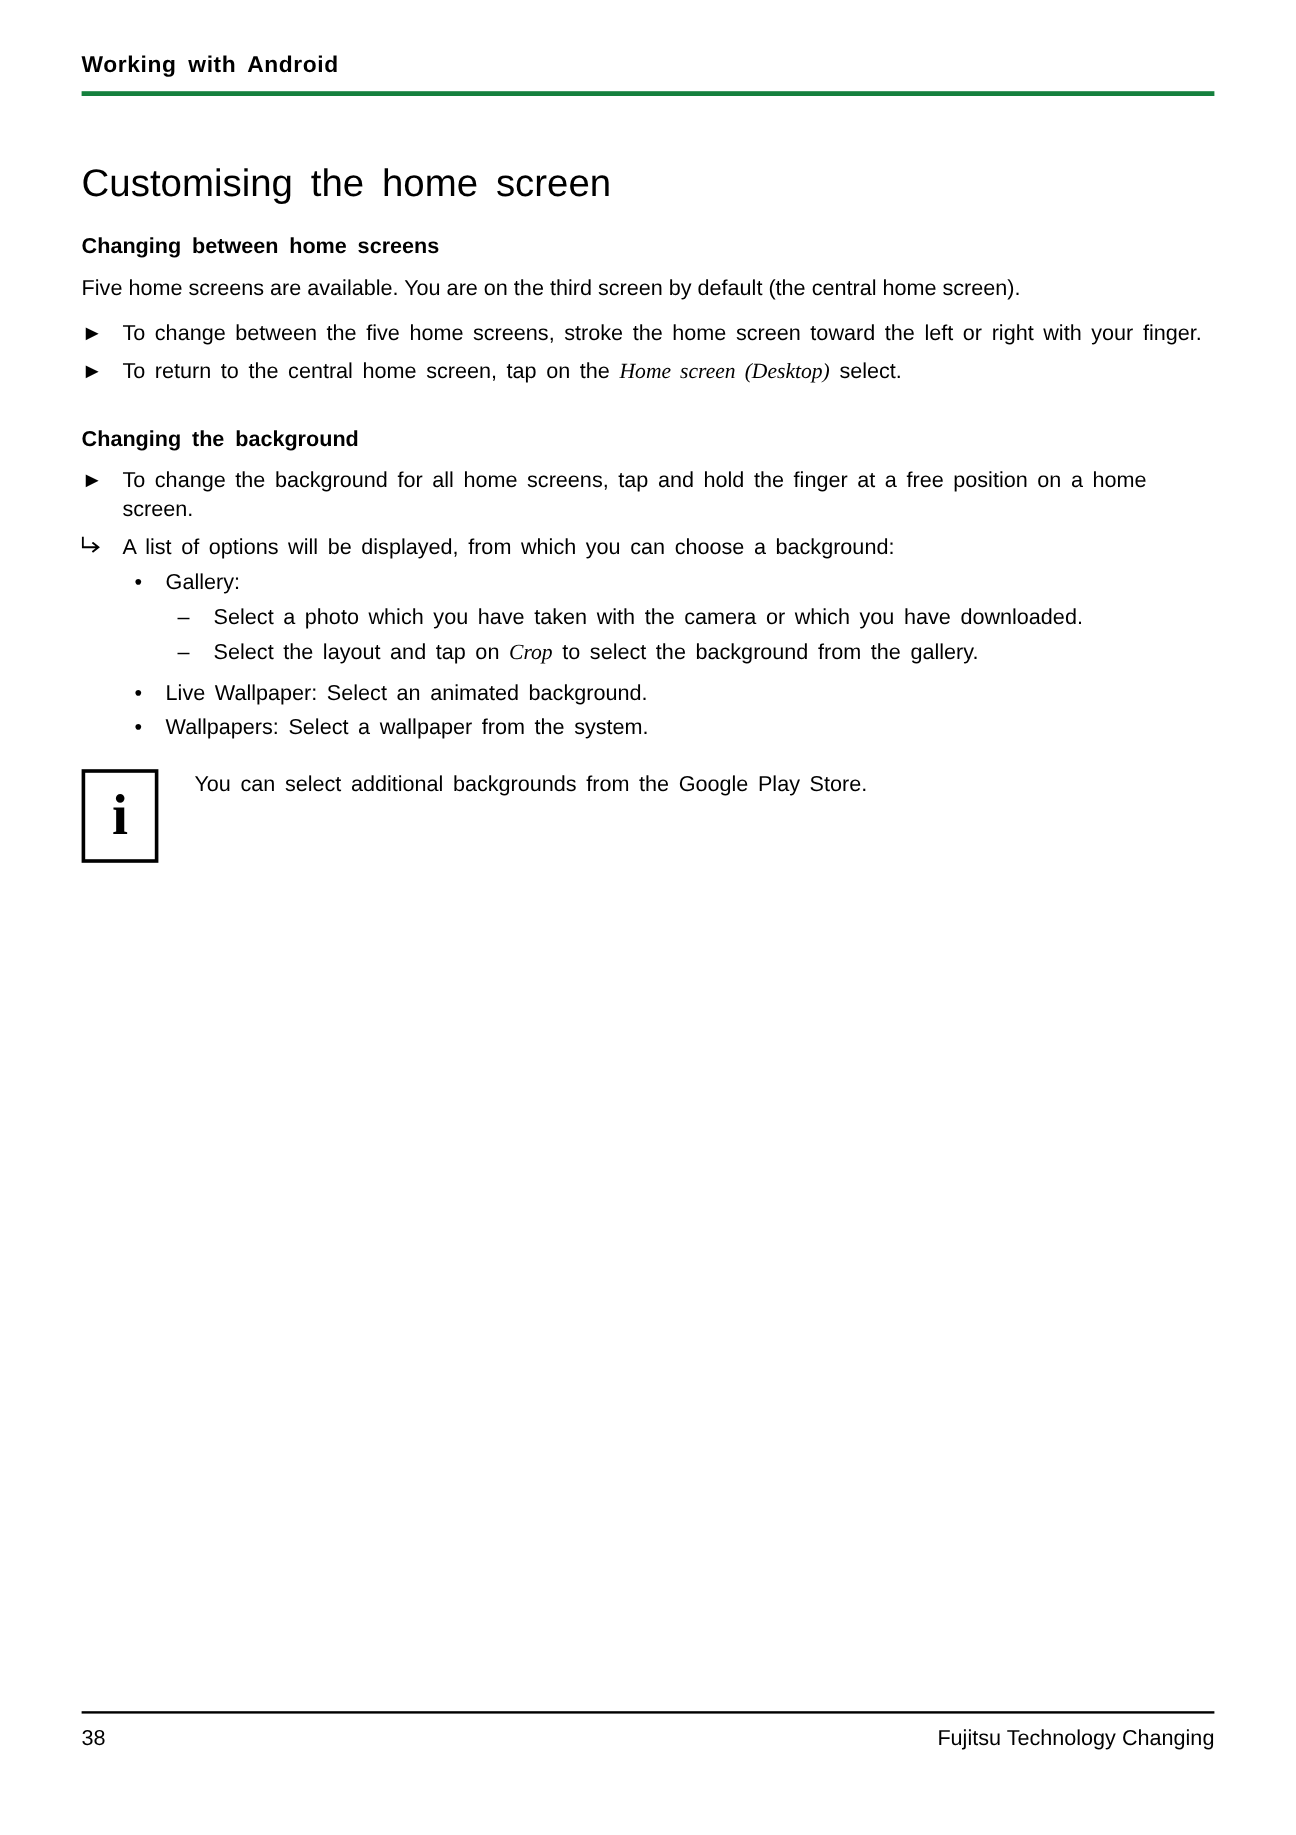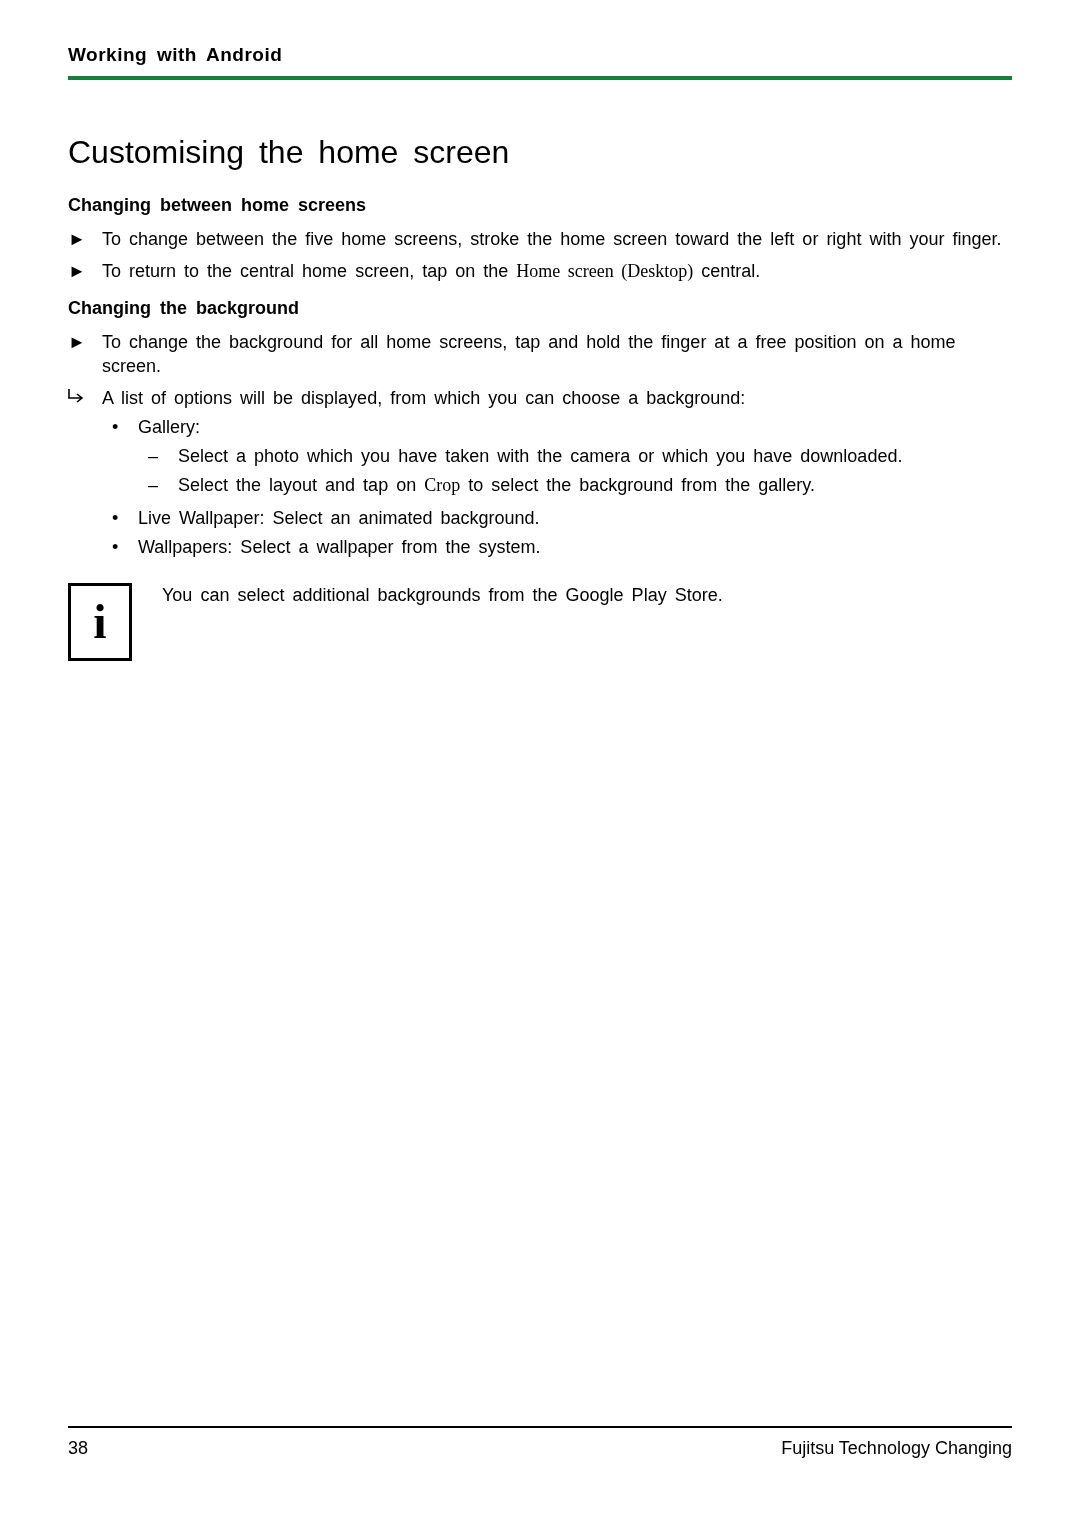--- a/index.html
+++ b/index.html
@@ -30,42 +30,42 @@
       margin-top: 54px;
       margin-bottom: 24px;
       word-spacing: 6px;
     }
     .h2 {
       font-size: 18px;
       font-weight: bold;
       margin-bottom: 12px;
       word-spacing: 4px;
     }
-    .h2.second { margin-top: 14px; }
+    .h2.second { margin-top: 34px; }
     .body-text {
       font-size: 18px;
       line-height: 1.35;
       margin-bottom: 14px;
     }
     .step-list { list-style: none; margin-bottom: 8px; }
     .step-item, .result-item {
       display: flex;
       font-size: 18px;
       line-height: 1.33;
       margin-bottom: 8px;
     }
     .step-marker, .result-marker {
       width: 34px;
       flex-shrink: 0;
       font-size: 18px;
     }
     .step-marker { font-weight: normal; }
     .step-content, .result-content { flex: 1; word-spacing: 3px; }
     .result-marker svg { margin-top: 2px; }
-    .italic { font-family: Georgia, 'Times New Roman', serif; }
+    .italic { font-family: Georgia, 'Times New Roman', serif; font-style: italic; }
     .sub-bullets {
       list-style: none;
       margin-left: 34px;
       margin-top: 4px;
     }
     .sub-bullet-item {
       display: flex;
       font-size: 18px;
       line-height: 1.4;
       margin-bottom: 4px;
@@ -132,30 +132,31 @@
 </head>
 <body>
 
 <div class="page">
 
   <div class="running-head">Working with Android</div>
 
   <h1 class="h1">Customising the home screen</h1>
 
   <h2 class="h2">Changing between home screens</h2>
+  <p class="body-text">Five home screens are available. You are on the third screen by default (the central home screen).</p>
 
   <ul class="step-list">
     <li class="step-item">
       <span class="step-marker">►</span>
       <span class="step-content">To change between the five home screens, stroke the home screen toward the left or right with your finger.</span>
     </li>
     <li class="step-item">
       <span class="step-marker">►</span>
       <span class="step-content">
-        <span>To return to the central home screen, tap on the </span><span class="italic">Home screen (Desktop)</span><span> central.</span>
+        <span>To return to the central home screen, tap on the </span><span class="italic">Home screen (Desktop)</span><span> select.</span>
       </span>
     </li>
   </ul>
 
   <h2 class="h2 second">Changing the background</h2>
 
   <ul class="step-list">
     <li class="step-item">
       <span class="step-marker">►</span>
       <span class="step-content">To change the background for all home screens, tap and hold the finger at a free position on a home screen.</span>

